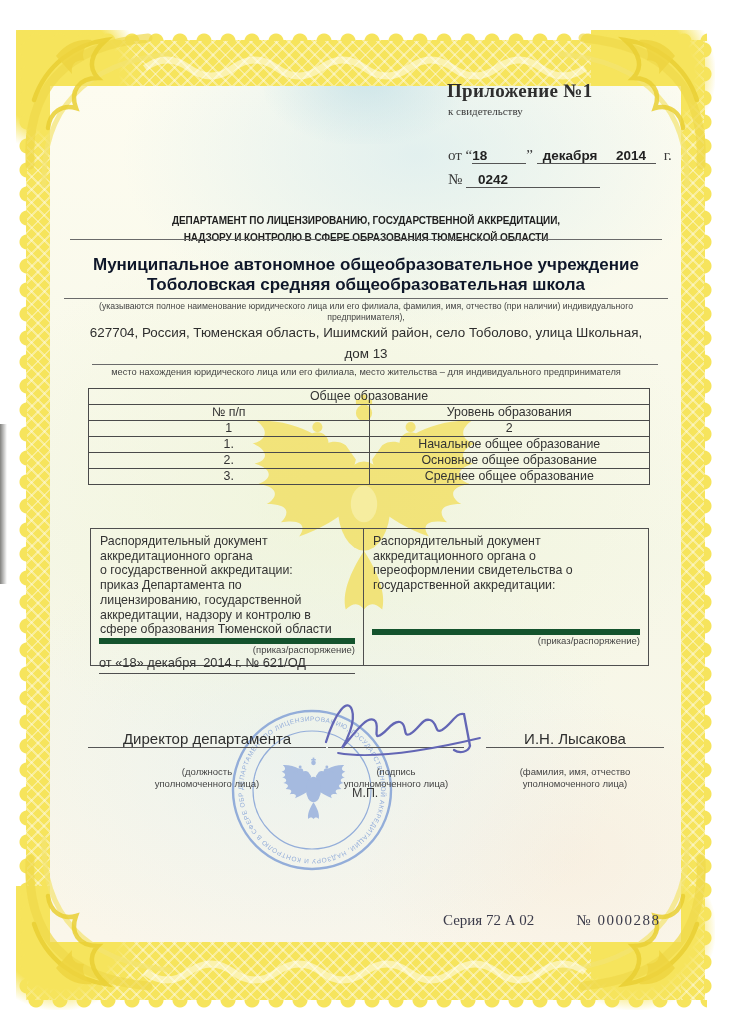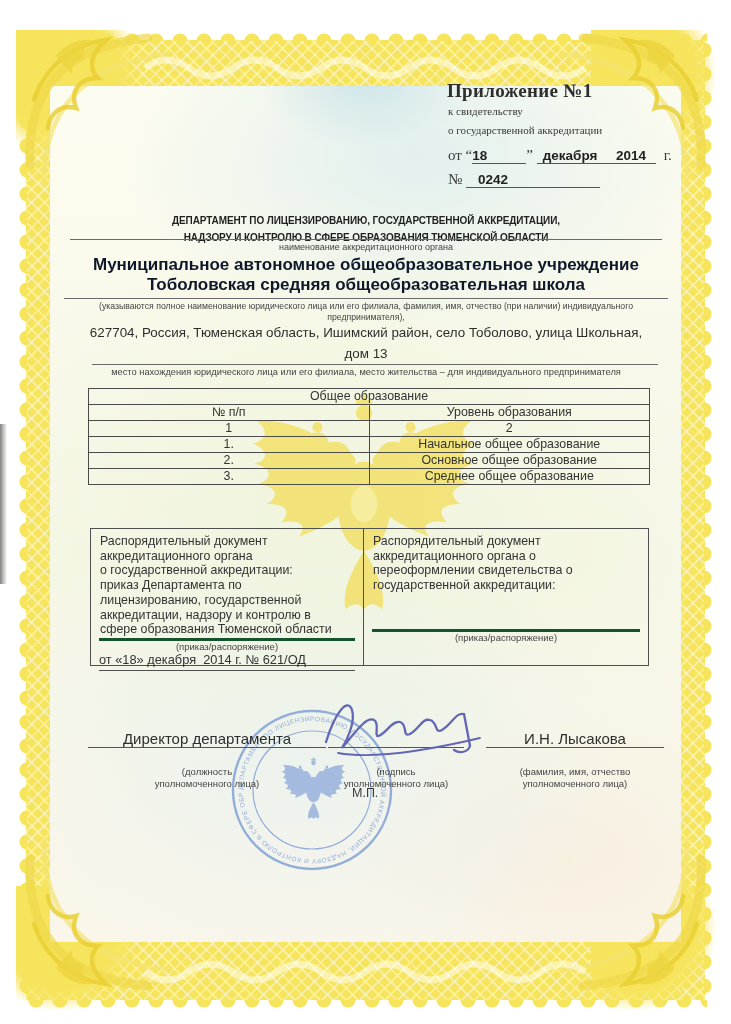--- a/index.html
+++ b/index.html
@@ -72,21 +72,21 @@
   .address{left:60px;top:322px;width:612px;font-size:13.4px;line-height:21px;color:#2e2e2e}
 
   table.edu{position:absolute;left:88px;top:388px;width:562px;border-collapse:collapse;table-layout:fixed;background:transparent}
   table.edu td{border:1px solid #4a4a4a;font-size:12.4px;color:#333;text-align:center;height:13px;line-height:13px;padding:1px 2px;overflow:hidden}
   td.c-num{width:54px}
 
   .obox{position:absolute;top:528px;height:138px;border:1px solid #4f4f4f;box-sizing:border-box;
         padding:5px 9px 19px;font-size:12.4px;line-height:14.7px;color:#333}
   .obox-left{left:90px;width:274px}
   .obox-right{left:363px;width:286px}
-  .obox-cap{font-size:9.5px;line-height:11px;text-align:center;color:#444;border-top:3px solid #14532d;margin:1px -1px 0}
+  .obox-cap{font-size:9.5px;line-height:11px;text-align:right;color:#444;border-top:6px solid #14532d;margin:1px -1px 0}
   .obox-ref{font-size:12.8px;border-bottom:1px solid #4f4f4f;padding:1px 0 2px;margin:0 -1px;white-space:pre}
   .obox-cap-right{margin-top:36px}
 
   .sigcol{position:absolute;top:730px;text-align:center}
   .sigcol-a{left:88px;width:238px}
   .sigcol-b{left:328px;width:136px}
   .sigcol-c{left:486px;width:178px}
   .sigline{border-bottom:1px solid #555;font-size:15px;color:#2e2e2e;height:17px;line-height:17px}
   .sigcap{font-size:9.5px;line-height:11.5px;color:#444;margin-top:18px}
   .seal-mark{left:352px;top:786px;font-size:12.5px;color:#3a3a3a}
@@ -176,30 +176,28 @@
       <path d="M22,63 C62,70 122,58 164,48" stroke-width="1.8"></path>
     </g>
   </svg>
 
   <div class="scan-shadow"></div>
 
   <div class="content">
 
     <div class="abs appendix-title">Приложение №1</div>
     <div class="abs appendix-sub serif" style="top:105px">к свидетельству</div>
-    <div class="abs appendix-sub serif" style="top:124px">о государственной аккредитации</div>
 
     <div class="abs date-line serif"><span>от</span> <span>“</span><span class="fill day-fill">18</span><span>”</span> <span class="fill my-fill">декабря     2014</span>  <span>г.</span></div>
 
     <div class="abs serif" style="left:448px;top:171px;font-size:15px"><span>№</span> <span class="fill num-fill">0242</span></div>
 
     <div class="abs issuer-name center preline">ДЕПАРТАМЕНТ ПО ЛИЦЕНЗИРОВАНИЮ, ГОСУДАРСТВЕННОЙ АККРЕДИТАЦИИ,
 НАДЗОРУ И КОНТРОЛЮ В СФЕРЕ ОБРАЗОВАНИЯ ТЮМЕНСКОЙ ОБЛАСТИ</div>
     <div class="abs rule" style="left:70px;top:239px;width:592px"></div>
-    <div class="abs small-cap center" style="left:70px;top:242px;width:592px">наименование аккредитационного органа</div>
 
     <div class="abs org-name center preline">Муниципальное автономное общеобразовательное учреждение
 Тоболовская средняя общеобразовательная школа</div>
     <div class="abs rule" style="left:64px;top:298px;width:604px"></div>
     <div class="abs org-cap center preline">(указываются полное наименование юридического лица  или его филиала, фамилия, имя, отчество (при наличии) индивидуального
 предпринимателя),</div>
     <div class="abs address center preline">627704, Россия, Тюменская область, Ишимский район, село Тоболово, улица Школьная,
 дом 13</div>
     <div class="abs rule" style="left:92px;top:364px;width:566px"></div>
     <div class="abs small-cap center" style="left:70px;top:367px;width:592px;font-size:9.3px">место нахождения юридического лица или его филиала, место жительства – для индивидуального предпринимателя</div>
@@ -262,15 +260,19 @@
       <div class="sigcap preline">(подпись
 уполномоченного лица)</div>
     </div>
     <div class="sigcol sigcol-c">
       <div class="sigline">И.Н. Лысакова</div>
       <div class="sigcap preline">(фамилия, имя, отчество
 уполномоченного лица)</div>
     </div>
     <div class="abs seal-mark">М.П.</div>
 
+    <div class="abs footer-serial">
+      <span>Серия 72 А 02</span>
+      <span class="footer-number">№ 0000288</span>
+    </div>
 
   </div>
 </div>
 
 </body></html>

